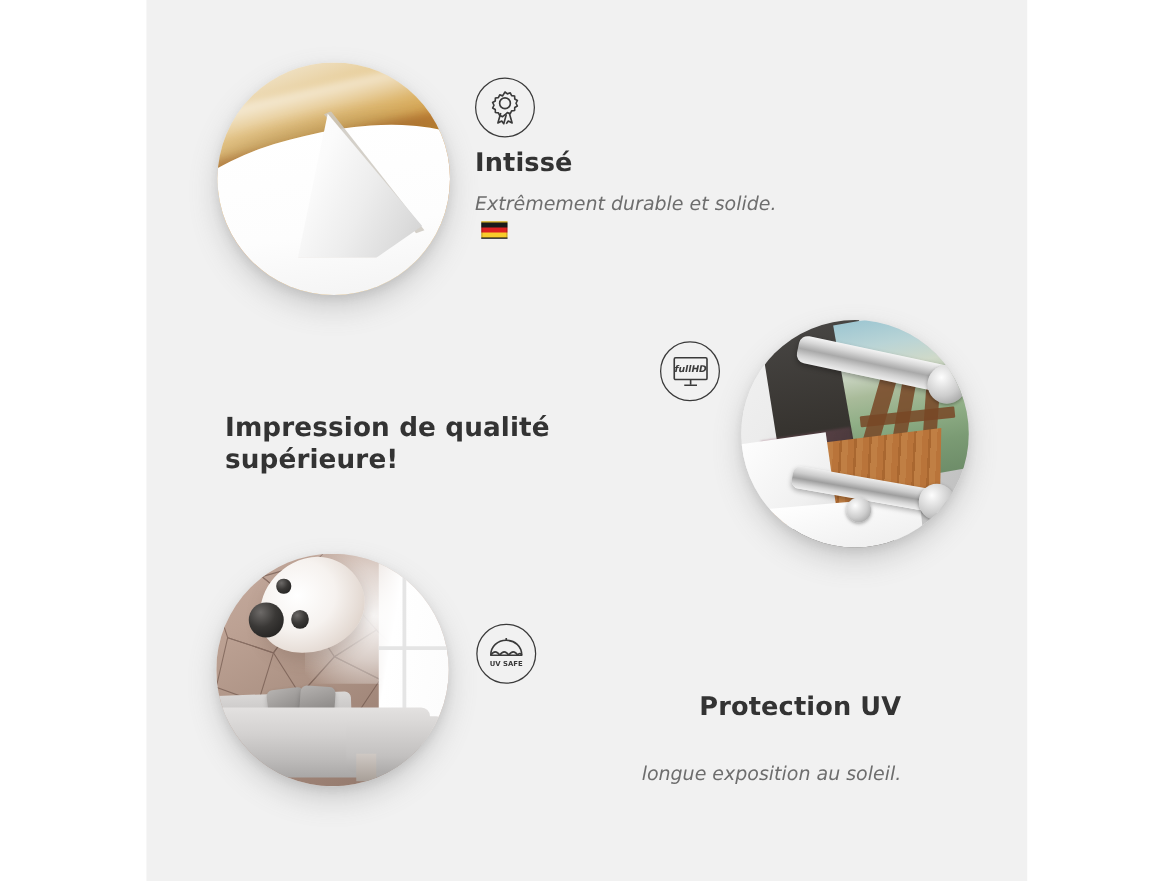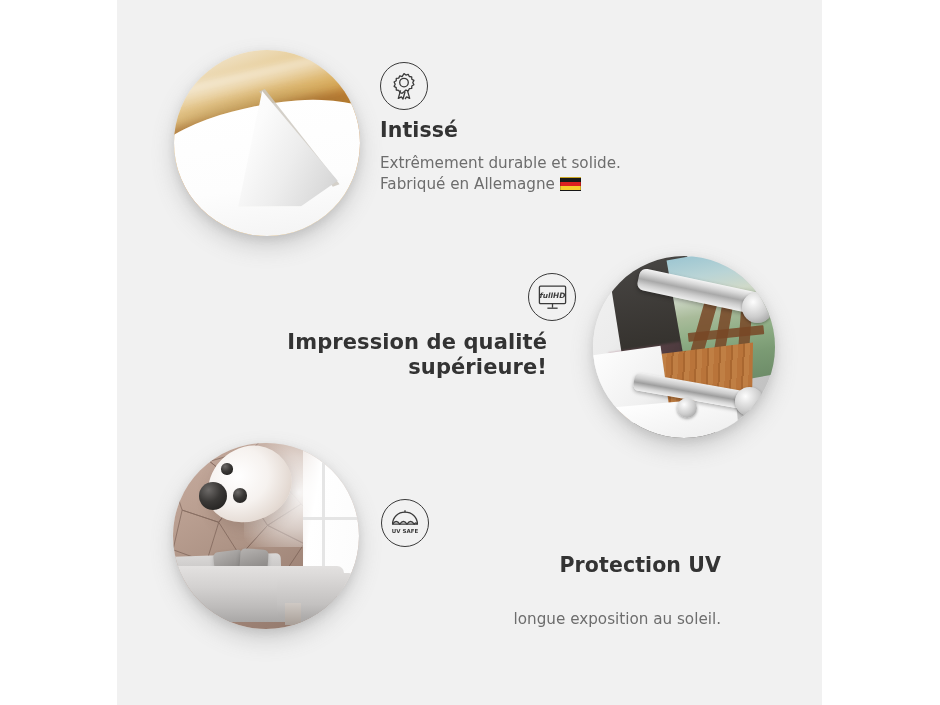--- a/index.html
+++ b/index.html
@@ -207,35 +207,36 @@
 
   
   .txt{position:absolute;z-index:15;}
   .heading{
     font-size:20.5px;font-weight:700;color:#333333;
     letter-spacing:.1px;line-height:1.2;margin:0;
   }
   .body{
     font-size:15.2px;color:#6d6d6d;line-height:1.42;margin:0;
     font-weight:400;
+    font-style:italic;
   }
   .flag{
     display:inline-block;width:21px;height:14px;vertical-align:-2px;
     margin-left:5px;border:.5px solid rgba(0,0,0,.18);box-sizing:border-box;
     background:linear-gradient(180deg,#1a1a1a 0 33.3%,#dd2021 33.3% 66.6%,#f8cc2b 66.6% 100%);
   }
 
   
   #blk1-icon{left:380px;top:62px;}
   #blk1-text{left:380px;top:118px;width:330px;text-align:left;}
   #blk1-text .body{margin-top:10px;}
 
   
   #blk2-icon{left:528px;top:273px;}
-  #blk2-text{left:180px;top:330px;width:367px;text-align:right;}
+  #blk2-text{left:180px;top:330px;width:367px;text-align:left;}
   #blk2-text .heading{font-size:21px;}
   #blk2-text .body{margin-top:10px;}
 
   
   #blk3-icon{left:381px;top:499px;}
   #blk3-text{left:381px;top:553px;width:340px;text-align:right;}
   #blk3-text .body{margin-top:10px;}
 </style>
 </head>
 <body>
@@ -263,21 +264,21 @@
         <circle cx="15" cy="11.6" r="4.3"></circle>
         <path d="M11.6 19.4 L9.3 27.4 l3.1-1.6 1.6 2.2 2.1-7.5"></path>
         <path d="M18.4 19.4 L20.7 27.4 l-3.1-1.6-1.6 2.2"></path>
       </svg>
     </div>
 
     <div class="txt" id="blk1-text">
       <p class="heading">Intissé</p>
       <p class="body">
         <span>Extrêmement durable et solide.</span><br>
-        <span>Fabriqué en Allemagne</span><span class="flag"></span>
+        <span class="flag"></span>
       </p>
     </div>
   </div>
 
   <div class="block">
 
     <div class="photo" id="photo-press">
       <div class="inner">
         <div class="room"></div>
         <div class="darkwall"></div>

